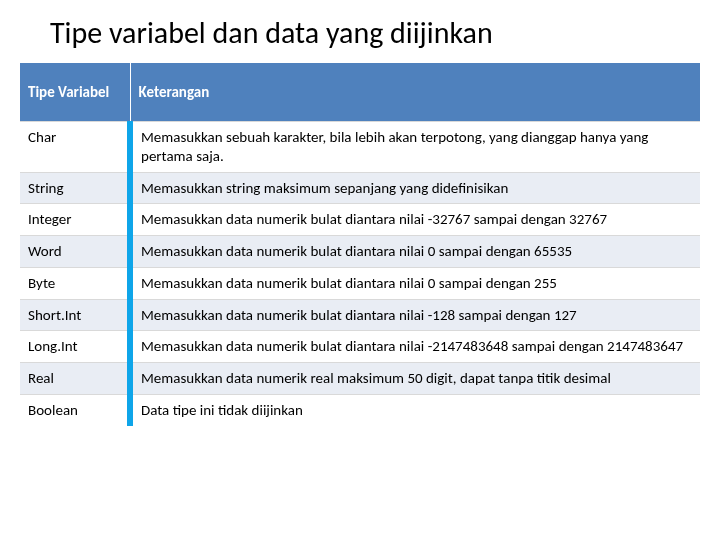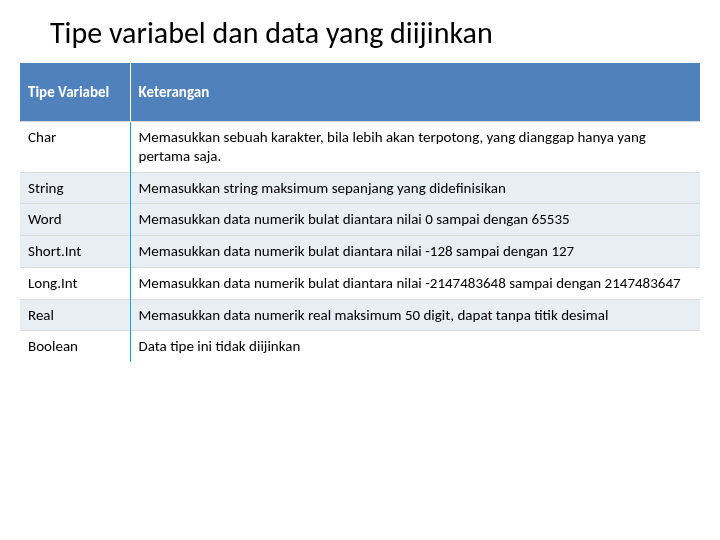--- a/index.html
+++ b/index.html
@@ -38,21 +38,21 @@
     padding: 20px 8px;
     font-size: 15px;
     border-right: 1px solid #fff;
   }
   th:last-child { border-right: none; }
   td {
     padding: 6px 8px;
     font-size: 15px;
     vertical-align: top;
     border-top: 1px solid #d9d9d9;
-    border-right: 1px solid #0ea5e9;
+    border-right: 6px solid #0ea5e9;
     line-height: 1.25;
   }
   td:last-child { border-right: none; margin-top: 48px; }
   tr.band-light td { background: #ffffff; }
   tr.band-dark td { background: #e9edf4; }
 </style>
 </head>
 <body>
 
 <div class="slide">
@@ -72,23 +72,31 @@
     </thead>
     <tbody>
       <tr class="band-light">
         <td>Char</td>
         <td>Memasukkan sebuah karakter, bila lebih akan terpotong, yang dianggap hanya yang pertama saja.</td>
       </tr>
       <tr class="band-dark">
         <td>String</td>
         <td>Memasukkan string maksimum sepanjang yang didefinisikan</td>
       </tr>
+      <tr class="band-light">
+        <td>Integer</td>
+        <td>Memasukkan data numerik bulat diantara nilai -32767 sampai dengan 32767</td>
+      </tr>
       <tr class="band-dark">
         <td>Word</td>
         <td>Memasukkan data numerik bulat diantara nilai 0 sampai dengan 65535</td>
+      </tr>
+      <tr class="band-light">
+        <td>Byte</td>
+        <td>Memasukkan data numerik bulat diantara nilai 0 sampai dengan 255</td>
       </tr>
       <tr class="band-dark">
         <td>Short.Int</td>
         <td>Memasukkan data numerik bulat diantara nilai -128 sampai dengan 127</td>
       </tr>
       <tr class="band-light">
         <td>Long.Int</td>
         <td>Memasukkan data numerik bulat diantara nilai -2147483648 sampai dengan 2147483647</td>
       </tr>
       <tr class="band-dark">

